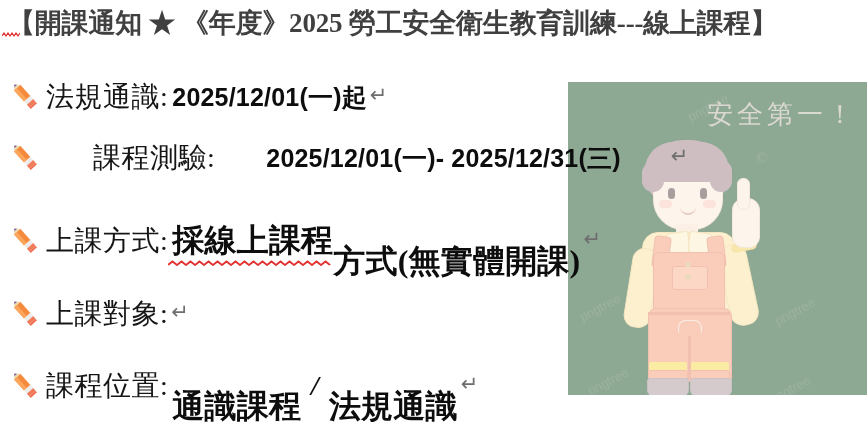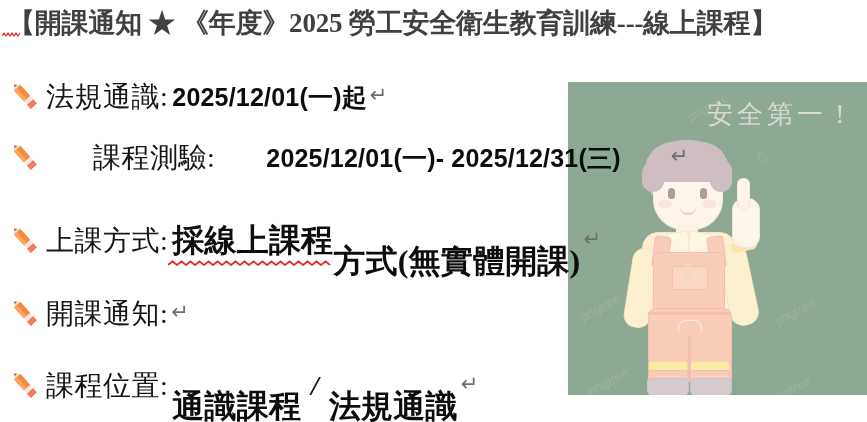--- a/index.html
+++ b/index.html
@@ -442,21 +442,21 @@
     <g transform="rotate(-42 16 16)">
       <rect x="12" y="3" width="9" height="16" fill="#f58a3c"></rect>
       <rect x="12" y="3" width="4" height="16" fill="#fba65c"></rect>
       <rect x="12" y="19" width="9" height="4.5" fill="#ececec"></rect>
       <rect x="12" y="23.5" width="9" height="4" fill="#f07a5a"></rect>
       <path d="M12,27.5 L21,27.5 L21,29.5 L12,29.5 Z" fill="#ef6d4e"></path>
       <path d="M12,3 L21,3 L18.5,0.5 L14.5,0.5 Z" fill="#e8d9a8"></path>
       <path d="M14.5,0.5 L18.5,0.5 L16.5,-1.5 Z" fill="#7a4a8f"></path>
     </g>
   </svg>
-  <span class="line-label">開課通知:</span>
+  <span class="line-label">上課對象:</span>
   <span class="pilcrow">↵</span>
 </div>
 
 <div class="doc-line line-5">
   <svg class="pencil-icon" viewBox="0 0 32 32">
     <g transform="rotate(-42 16 16)">
       <rect x="12" y="3" width="9" height="16" fill="#f58a3c"></rect>
       <rect x="12" y="3" width="4" height="16" fill="#fba65c"></rect>
       <rect x="12" y="19" width="9" height="4.5" fill="#ececec"></rect>
       <rect x="12" y="23.5" width="9" height="4" fill="#f07a5a"></rect>

